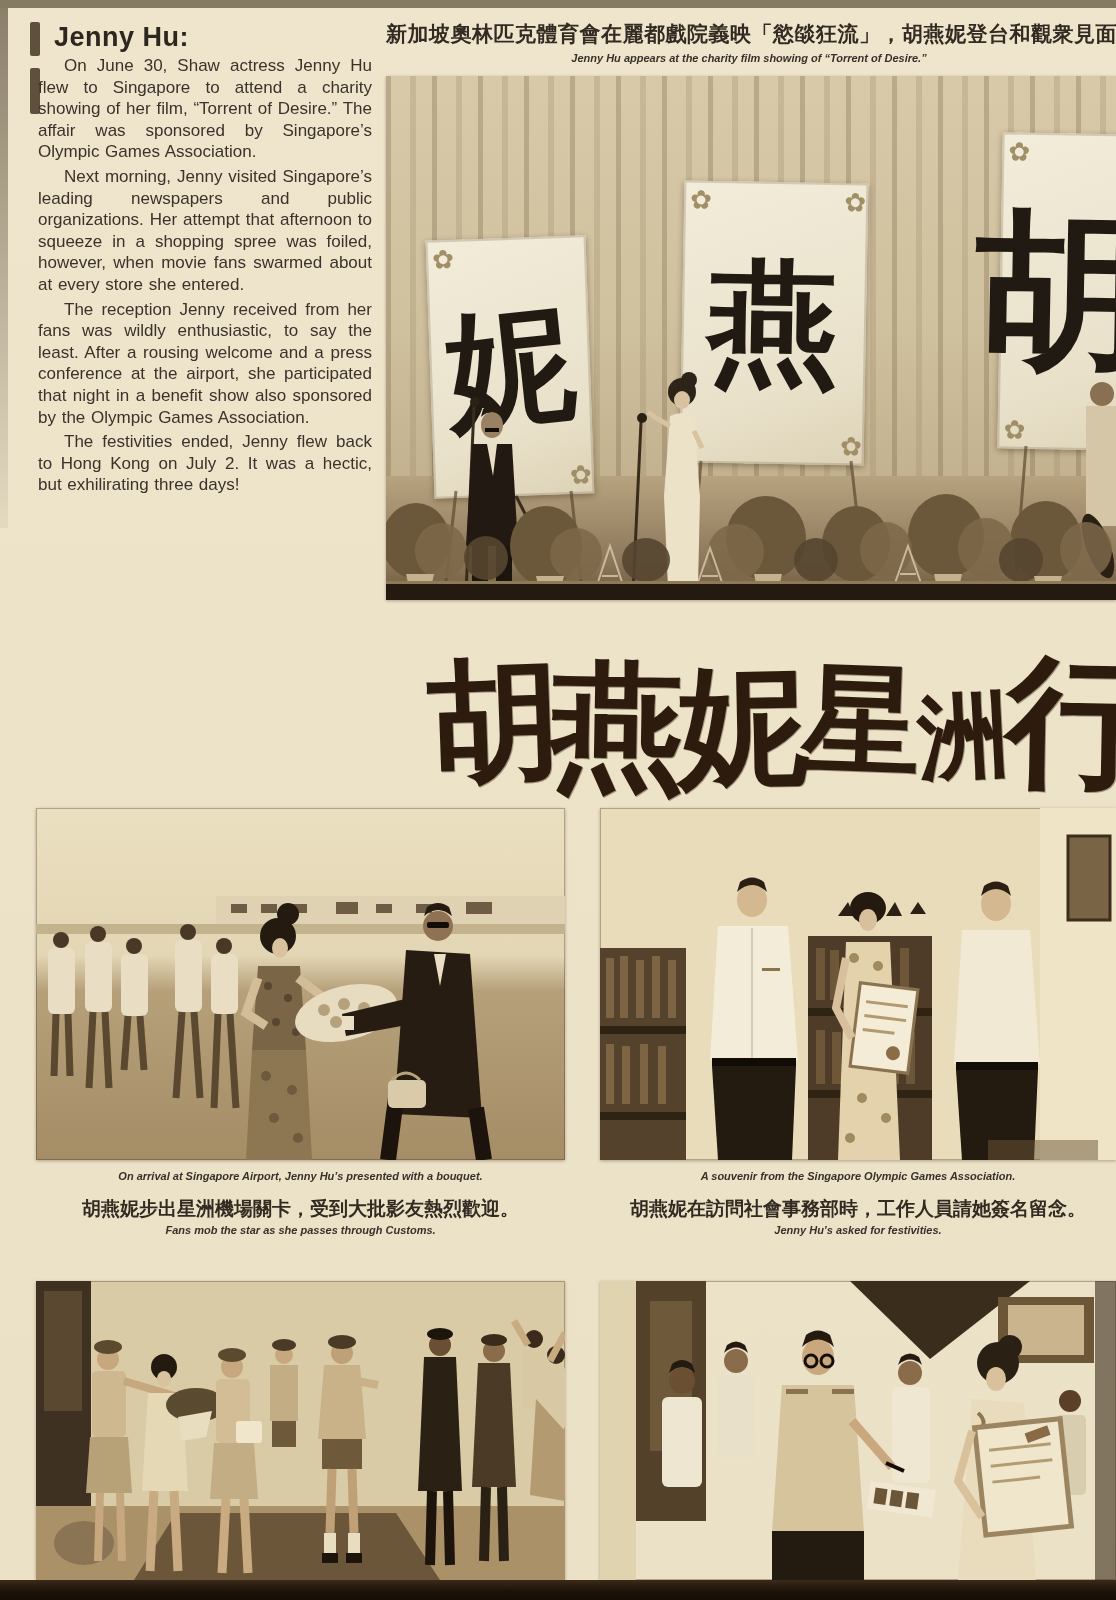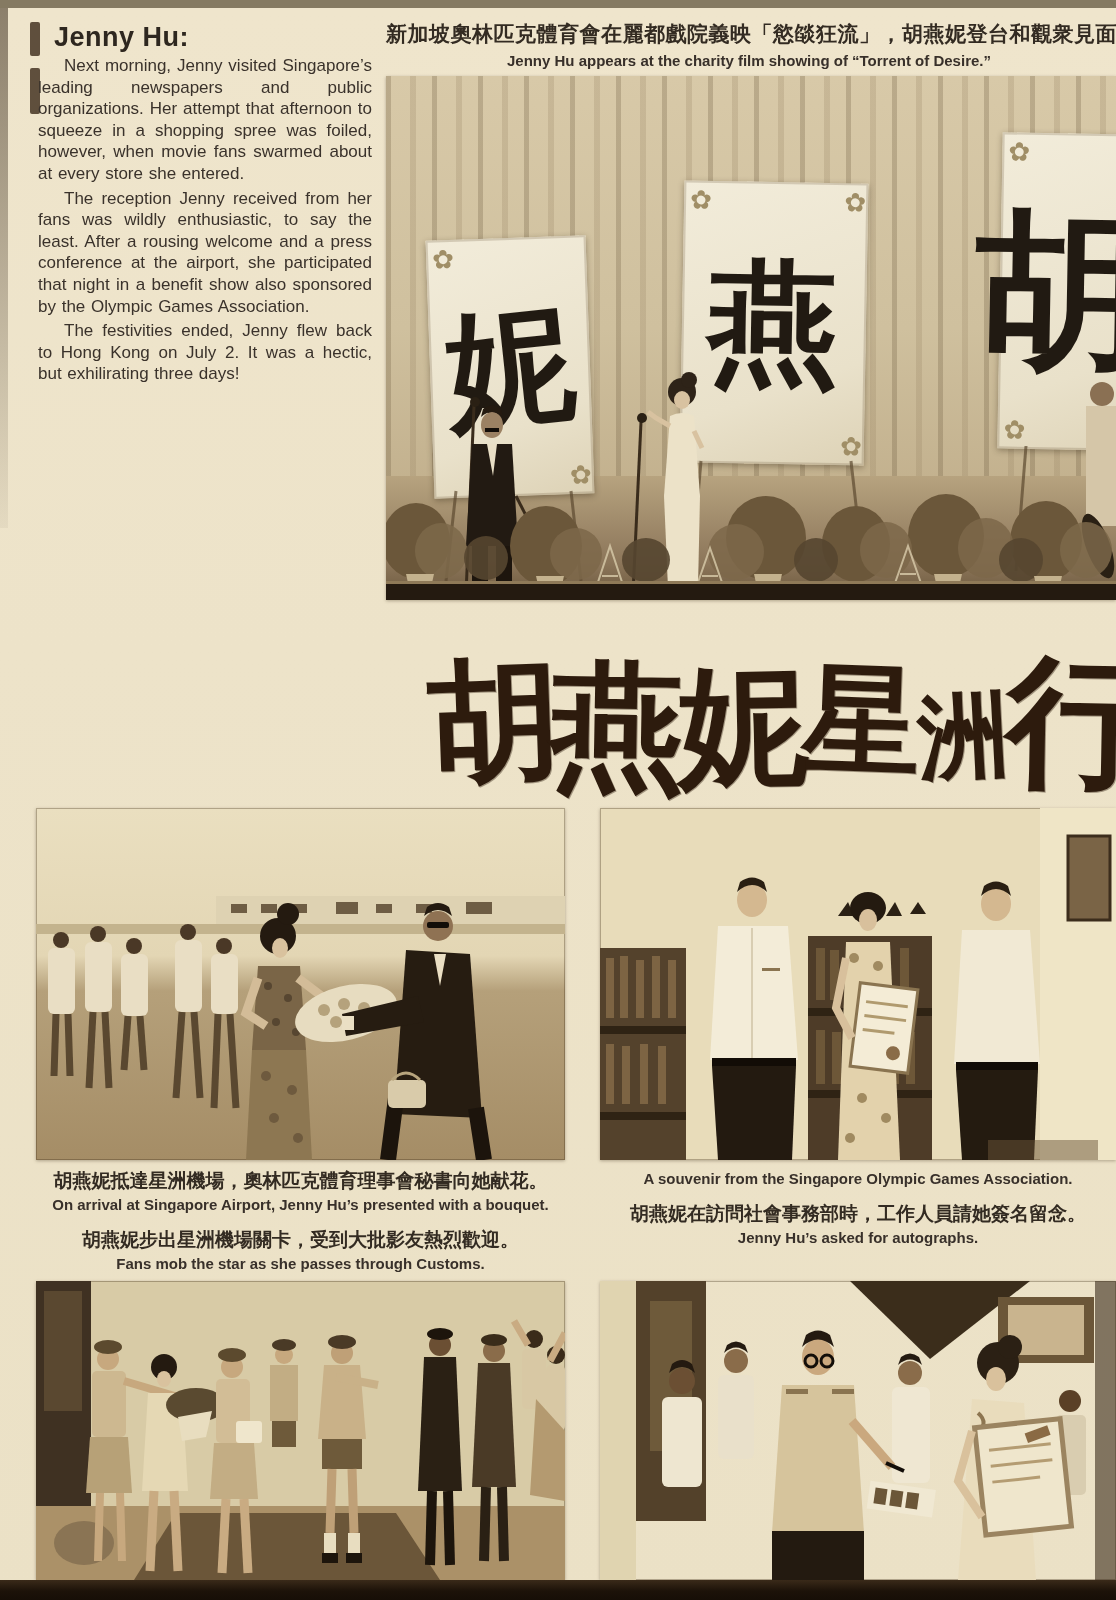--- a/index.html
+++ b/index.html
@@ -20,21 +20,21 @@
     background:linear-gradient(180deg,#3a2a19 0%,#1c1209 40%,#120b05 100%);}
   
   .article{position:absolute;left:38px;top:14px;width:334px;}
   .title1{font-size:27px;font-weight:bold;letter-spacing:.5px;margin-left:16px;color:#2e271f;}
   .title2{font-size:26px;font-weight:bold;letter-spacing:.5px;margin-left:50px;margin-top:8px;color:#2e271f;}
   .article p{font-size:17px;line-height:21.6px;text-align:justify;text-indent:26px;
     margin:0;padding-top:2px;word-spacing:1px;color:#3a322b;}
   .article p + p{margin-top:1px;}
   
   .zh{font-family:"DejaVu Serif",serif;font-weight:bold;color:#332b22;}
-  .cap-en{font-weight:bold;font-size:15px;color:#38302a;}
+  .cap-en{font-style:italic;font-weight:bold;font-size:11px;color:#38302a;}
   .top-cap{position:absolute;left:386px;top:12px;width:726px;text-align:center;}
   .top-cap .zh{font-size:21px;letter-spacing:.5px;white-space:nowrap;}
   .top-cap .cap-en{display:block;margin-top:4px;}
   .cap-col{position:absolute;text-align:center;}
   .cap-col .zh{font-size:19px;display:block;white-space:nowrap;}
   .cap-col .cap-en{display:block;margin-top:2px;}
   .cap-gap{height:14px;}
   
   .photo{position:absolute;overflow:hidden;
     box-shadow:inset 0 0 0 1px rgba(70,52,30,.35), 0 1px 3px rgba(60,45,25,.35);}
@@ -82,20 +82,21 @@
 <body>
 
 <div class="page">
 
   <div class="edge-left"></div>
   <div class="bind-mark m1"></div>
   <div class="bind-mark m2"></div>
 
   <div class="article">
     <div class="title1">Jenny Hu:</div>
+    <p>On June 30, Shaw actress Jenny Hu flew to Singapore to attend a charity showing of her film, “Torrent of Desire.” The affair was sponsored by Singapore’s Olympic Games Association.</p>
     <p>Next morning, Jenny visited Singapore’s leading newspapers and public organizations. Her attempt that afternoon to squeeze in a shopping spree was foiled, however, when movie fans swarmed about at every store she entered.</p>
     <p>The reception Jenny received from her fans was wildly enthusiastic, to say the least. After a rousing welcome and a press conference at the airport, she participated that night in a benefit show also sponsored by the Olympic Games Association.</p>
     <p>The festivities ended, Jenny flew back to Hong Kong on July 2. It was a hectic, but exhilirating three days!</p>
   </div>
 
   <div class="top-cap">
     <span class="zh">新加坡奧林匹克體育會在麗都戲院義映「慾燄狂流」，胡燕妮登台和觀衆見面。</span>
     <span class="cap-en">Jenny Hu appears at the charity film showing of “Torrent of Desire.”</span>
   </div>
 
@@ -363,31 +364,30 @@
       <ellipse cx="396" cy="96" rx="15" ry="17" fill="#d4b890"></ellipse>
       <path d="M381,88 q15,-14 30,0 l-3,-10 q-12,-9 -24,0 Z" fill="#2a1f12"></path>
       <path d="M362,122 L430,122 L440,256 L354,256 Z" fill="#f1e9d4"></path>
       <rect x="356" y="254" width="82" height="8" fill="#120c06"></rect>
       <path d="M356,262 L438,262 L434,352 L362,352 Z" fill="#241b10"></path>
       <rect x="388" y="332" width="110" height="20" fill="#6b5638" opacity=".5"></rect>
     </svg>
   </div>
 
   <div class="cap-col caps-left">
-    <span class="zh">胡燕妮抵達星洲機場，奧林匹克體育理事會秘書向她献花。</span>
     <span class="cap-en">On arrival at Singapore Airport, Jenny Hu’s presented with a bouquet.</span>
     <div class="cap-gap"></div>
     <span class="zh">胡燕妮步出星洲機場關卡，受到大批影友熱烈歡迎。</span>
     <span class="cap-en">Fans mob the star as she passes through Customs.</span>
   </div>
   <div class="cap-col caps-right">
     <span class="cap-en">A souvenir from the Singapore Olympic Games Association.</span>
     <div class="cap-gap"></div>
     <span class="zh">胡燕妮在訪問社會事務部時，工作人員請她簽名留念。</span>
-    <span class="cap-en">Jenny Hu’s asked for autographs.</span>
+    <span class="cap-en">Jenny Hu’s asked for festivities.</span>
   </div>
 
   <div class="photo photo-customs">
     <svg width="529" height="299" viewBox="0 0 529 299">
       <rect x="0" y="0" width="55" height="299" fill="#3f3122"></rect>
       <rect x="8" y="10" width="38" height="120" fill="#5a4830"></rect>
       <rect x="0" y="225" width="529" height="74" fill="#ab9168"></rect>
       <path d="M140,232 L360,232 L404,299 L98,299 Z" fill="#6b5639"></path>
       <ellipse cx="48" cy="262" rx="30" ry="22" fill="#8a7454"></ellipse>
 

